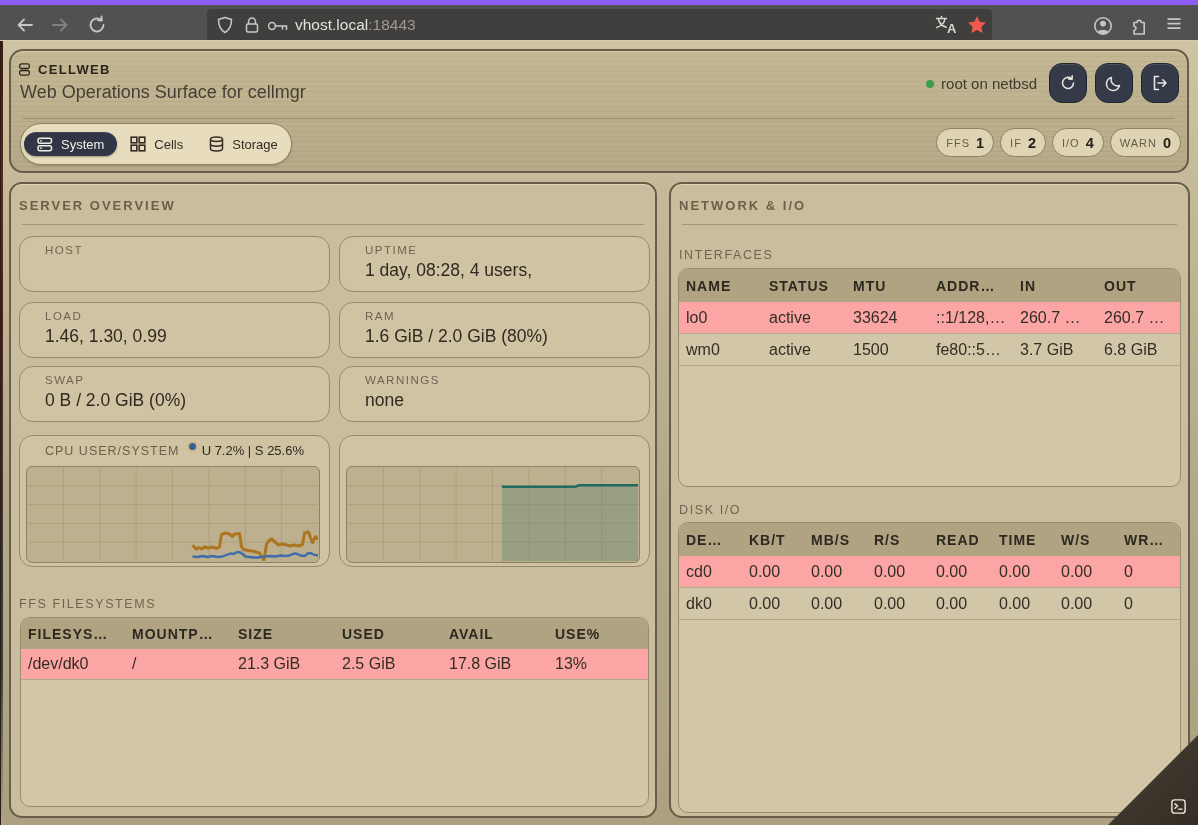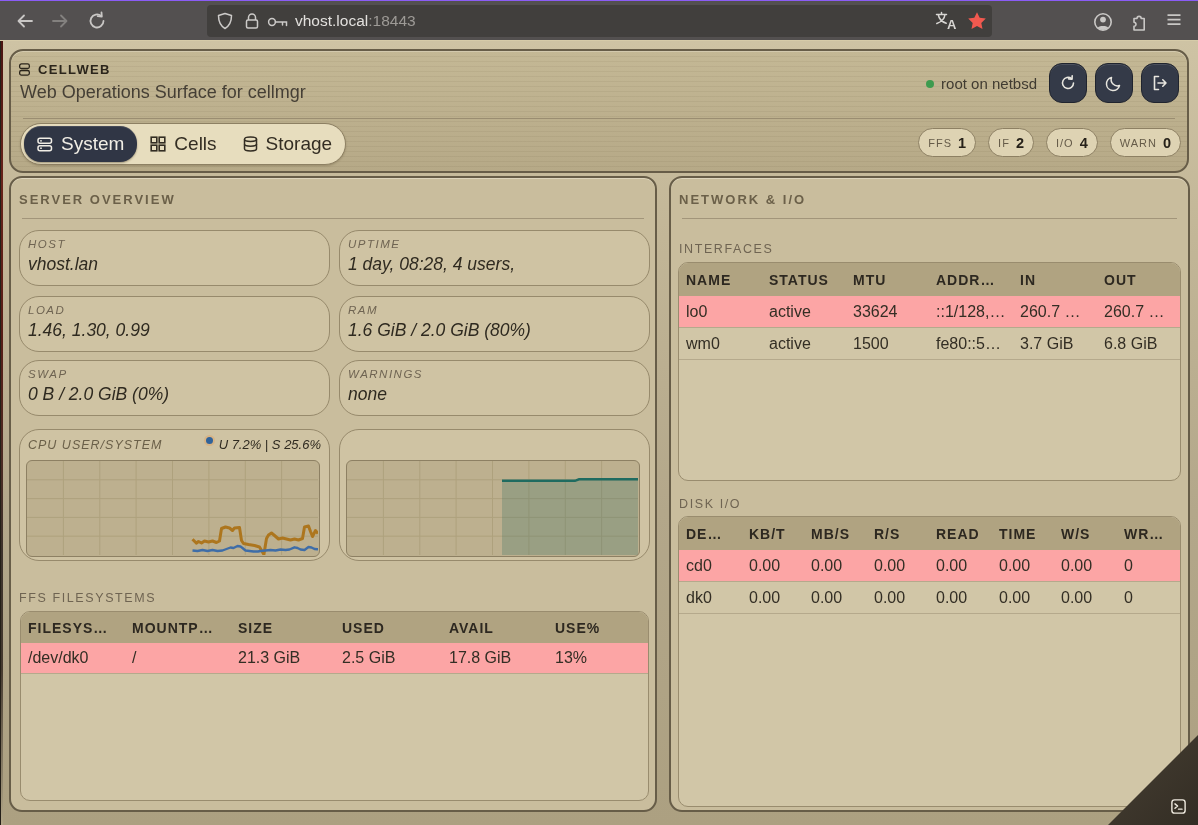--- a/index.html
+++ b/index.html
@@ -1,20 +1,20 @@
 <!DOCTYPE html>
 <html><head>
 <meta charset="utf-8">
 <style>
   * { margin:0; padding:0; box-sizing:border-box; }
   html,body { width:1198px; height:825px; overflow:hidden; }
   body { font-family:"Liberation Sans", sans-serif; background:#b5a98a; position:relative; }
 
   
-  #chrome { position:absolute; left:0; top:0; width:1198px; height:40px; background:#535050; border-top:1px solid #8b5cf6; }
+  #chrome { position:absolute; left:0; top:0; width:1198px; height:40px; background:#535050; border-top:5px solid #8b5cf6; }
   #chrome svg { position:absolute; }
   #urlbar { position:absolute; left:207px; top:4px; width:785px; height:32px; background:#413f3d; border-radius:4px; }
   #urltext { position:absolute; left:88px; top:7px; font-size:15.5px; color:#e2e0dd; white-space:nowrap; }
   #urltext .port { color:#9d9a96; }
 
   
   #page { position:absolute; left:0; top:40px; width:1198px; height:785px; background:linear-gradient(180deg,#cec3a4 0%,#c2b697 25%,#b3a78a 60%,#aca081 100%); border-top:1px solid #d6cba9; }
   #leftstrip { position:absolute; left:0; top:0; width:3px; height:785px;
      background:linear-gradient(to right,#241f18 0 1px,rgba(0,0,0,0) 1px),
        linear-gradient(to bottom,#4a1511 0%,#67231a 18%,#571d16 38%,#4d2a22 52%,#3d322b 65%,#45392e 80%,#8a7f68 93%,#b5a98a 100%); }
@@ -31,37 +31,37 @@
   #session .dot { display:inline-block; width:8px; height:8px; border-radius:50%; background:#3e9b4f; margin-right:7px; position:relative; top:-1px; }
   .hbtn { position:absolute; top:12px; width:38px; height:40px; border-radius:13px; background:#343a48; border:1px solid #20242e;
       box-shadow: inset 0 1px 0 rgba(255,255,255,.12); }
   .hbtn svg { position:absolute; left:50%; top:50%; transform:translate(-50%,-50%); }
   #hb1 { right:100px; } #hb2 { right:54px; } #hb3 { right:8px; }
   #hdivider { position:absolute; left:12px; right:12px; top:67px; border-top:1px solid #9a8d71; }
 
   
   #nav { position:absolute; left:9px; top:72px; height:42px; border-radius:21px; background:#e7ddbe; border:1.5px solid #8d8063;
       display:flex; align-items:center; padding:0 0 0 3px; box-shadow:0 1px 2px rgba(70,58,30,.25); }
-  .tab { display:flex; align-items:center; gap:8px; font-size:19px; color:#332d23; padding:4px 13px; height:36px; }
+  .tab { display:flex; align-items:center; gap:8px; font-size:13px; color:#332d23; padding:4px 13px; height:24px; }
   .tab.active { background:#303645; color:#f1eee6; border-radius:17px; box-shadow: inset 0 1px 0 rgba(255,255,255,.1), 0 1px 2px rgba(50,40,20,.4); }
-  #badges { position:absolute; right:6px; top:77px; display:flex; gap:12px; }
+  #badges { position:absolute; right:6px; top:77px; display:flex; gap:6px; }
   .badge { height:29px; border-radius:15px; background:#ded3b3; border:1.5px solid #8d8063; display:flex; align-items:center; gap:6px; padding:0 9px;
      font-size:11px; letter-spacing:1px; color:#655b49; }
   .badge b { font-size:14.5px; letter-spacing:0; color:#262119; }
 
   
-  .panel { position:absolute; top:135px; height:636px; border:2px solid #675d48; border-radius:13px; background:#c9bd9d;
+  .panel { position:absolute; top:141px; height:636px; border:2px solid #675d48; border-radius:13px; background:#c9bd9d;
      box-shadow: inset 0 1px 0 rgba(255,250,235,.4); }
   #lpanel { left:9px; width:648px; }
   #rpanel { left:669px; width:521px; }
   .ptitle { position:absolute; left:8px; top:14px; font-size:13px; font-weight:bold; letter-spacing:2px; color:#6b6049; }
   .pdiv { position:absolute; left:11px; right:11px; top:40px; border-top:1px solid #a2957a; }
 
   
-  .card { position:absolute; background:#cfc3a3; border:1.3px solid #978a6c; border-radius:20px; padding:7px 8px;font-style:italic; }
+  .card { position:absolute; background:#cfc3a3; border:1.3px solid #978a6c; border-radius:14px; padding:7px 25px; }
   .card .lbl { font-size:11.5px; letter-spacing:1.5px; color:#6f6452; }
   .card .val { font-size:17.5px; color:#2f2a20; margin-top:4px; white-space:nowrap; }
   .cw { width:311px; height:56px; }
   .chartcard { width:311px; height:132px; }
   .chead { display:flex; justify-content:space-between; align-items:center; }
   .clbl { font-size:12.5px; letter-spacing:1px; color:#6b6049; }
   .cleg { font-size:13px; color:#2f2a20; display:flex; align-items:flex-start; gap:5px; }
   .cleg .ldot { width:7px; height:7px; border-radius:50%; background:#31639a; box-shadow:0 0 0 2px rgba(220,170,115,0.6); margin-right:1px; }
   .chartbox { position:absolute; left:6px; top:30px; width:294px; height:96.5px; background:#bdb08f; border:1.2px solid #8d8063; border-radius:6px; overflow:hidden; }
 
@@ -205,21 +205,20 @@
         <div class="badge">WARN<b>0</b></div>
       </div>
     </div>
 
     <div class="panel" id="lpanel">
       <div class="ptitle">SERVER OVERVIEW</div>
       <div class="pdiv"></div>
 
       <div class="card cw" style="left:8px;top:52px">
         <div class="lbl">HOST</div>
-        <div class="val">vhost.lan</div>
       </div>
       <div class="card cw" style="left:328px;top:52px">
         <div class="lbl">UPTIME</div>
         <div class="val">1 day, 08:28, 4 users,</div>
       </div>
       <div class="card cw" style="left:8px;top:118px">
         <div class="lbl">LOAD</div>
         <div class="val">1.46, 1.30, 0.99</div>
       </div>
       <div class="card cw" style="left:328px;top:118px">

